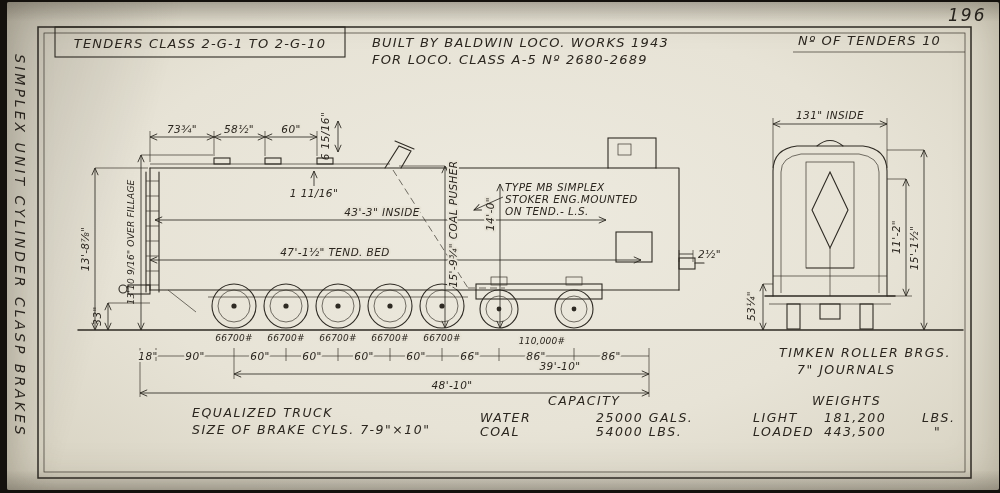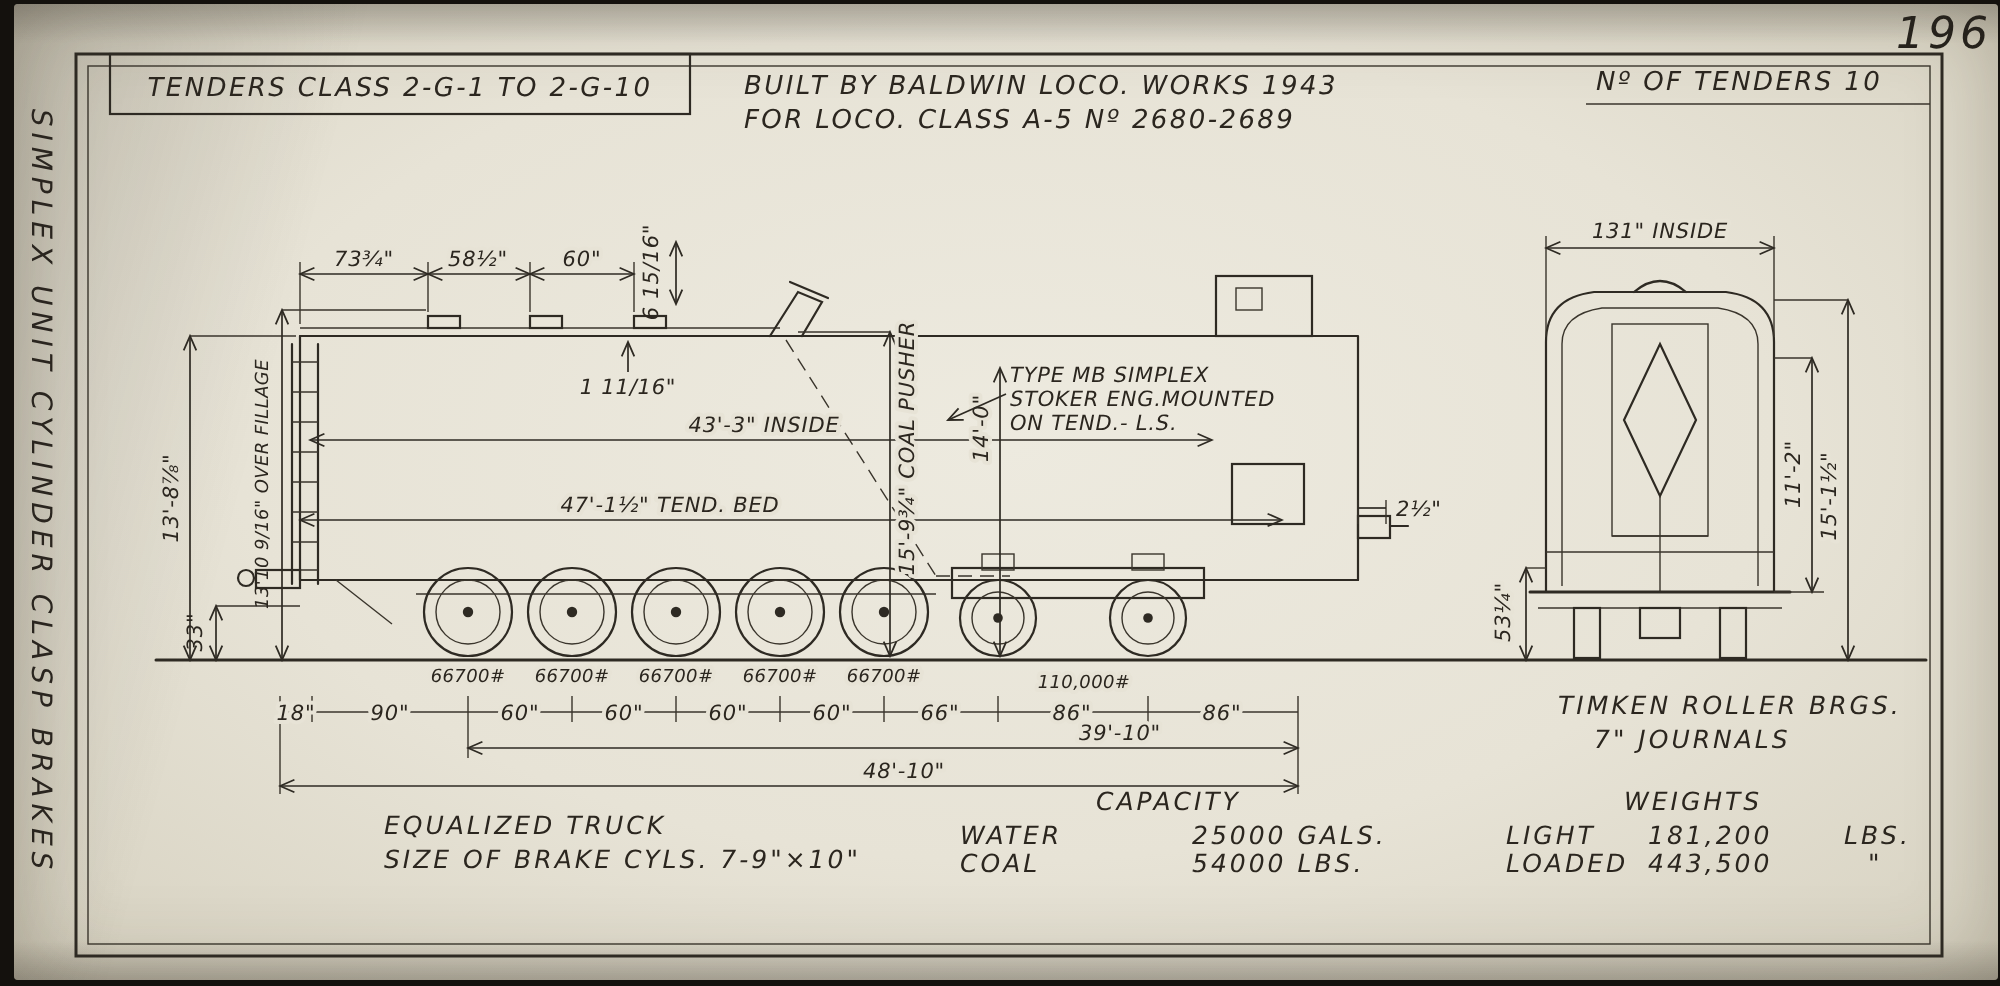--- a/index.html
+++ b/index.html
@@ -6,21 +6,21 @@
   .stage{position:relative;width:1000px;height:493px;overflow:hidden;
          background:#14110d;font-family:"DejaVu Sans",sans-serif;}
   .paper{position:absolute;left:7px;top:2px;width:992px;height:488px;border-radius:2px;
          background:radial-gradient(ellipse at 50% 45%, #edeadf 0%, #e7e3d6 55%, #d6d1c0 100%);
          box-shadow:inset 0 0 45px rgba(60,50,30,.28);}
   .paper::before{content:"";position:absolute;inset:0;border-radius:2px;
          background:linear-gradient(105deg, rgba(30,25,18,.16), transparent 16%),
                     linear-gradient(180deg, rgba(30,25,18,.20), transparent 4%),
                     linear-gradient(0deg, rgba(30,25,18,.22), transparent 4%);}
   .plate{position:absolute;left:0;top:0;width:1000px;height:493px;}
-  .page-num{position:absolute;left:948px;top:5px;font-size:22px;font-style:italic;
+  .page-num{position:absolute;left:948px;top:5px;font-size:17px;font-style:italic;
          letter-spacing:2px;color:#26221c;}
   .margin-title{position:absolute;left:20px;top:246px;white-space:nowrap;
          transform:translate(-50%,-50%) rotate(90deg);
          font-size:14px;font-style:italic;letter-spacing:3px;color:#2a251f;}
   svg text{font-family:"DejaVu Sans",sans-serif;font-style:italic;fill:#2b261f;}
   .t{font-size:10.5px;letter-spacing:.4px;}
   .ts{font-size:9px;letter-spacing:.2px;}
   .tm{font-size:12.5px;letter-spacing:1.5px;}
   .tl{font-size:13px;letter-spacing:1.2px;}
   .halo{paint-order:stroke;stroke:#e7e3d6;stroke-width:4px;stroke-linejoin:round;}

